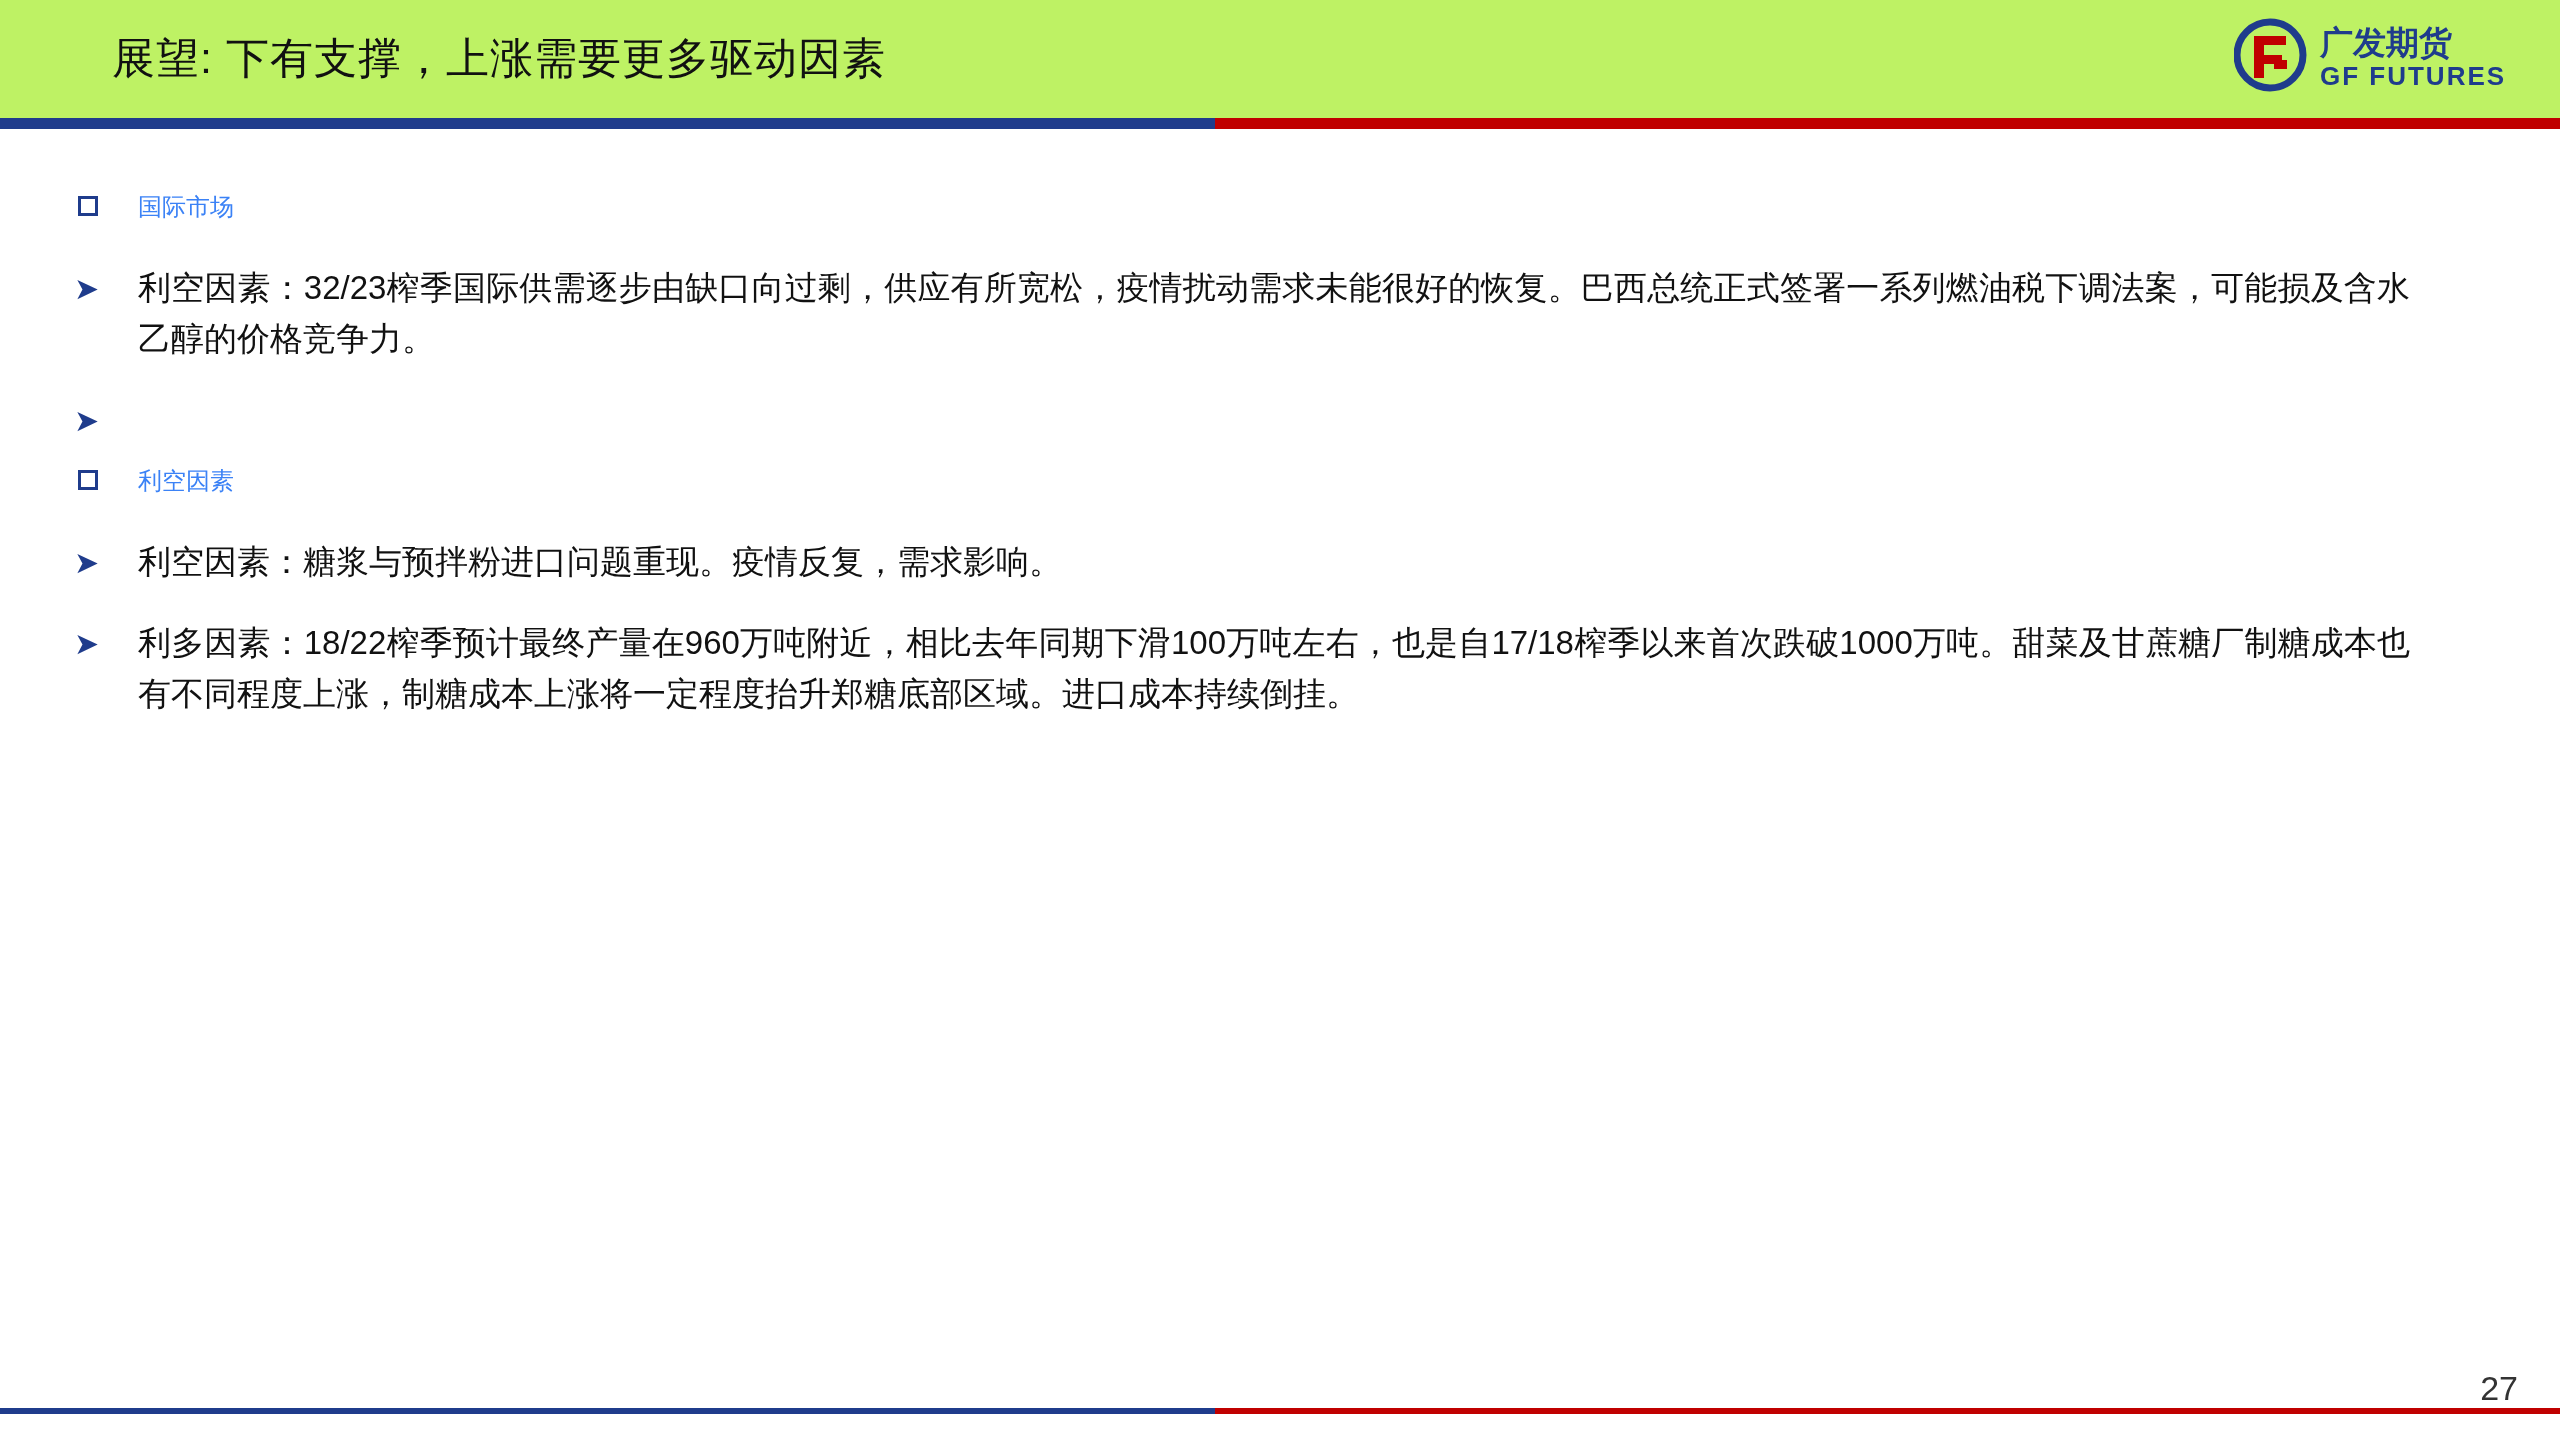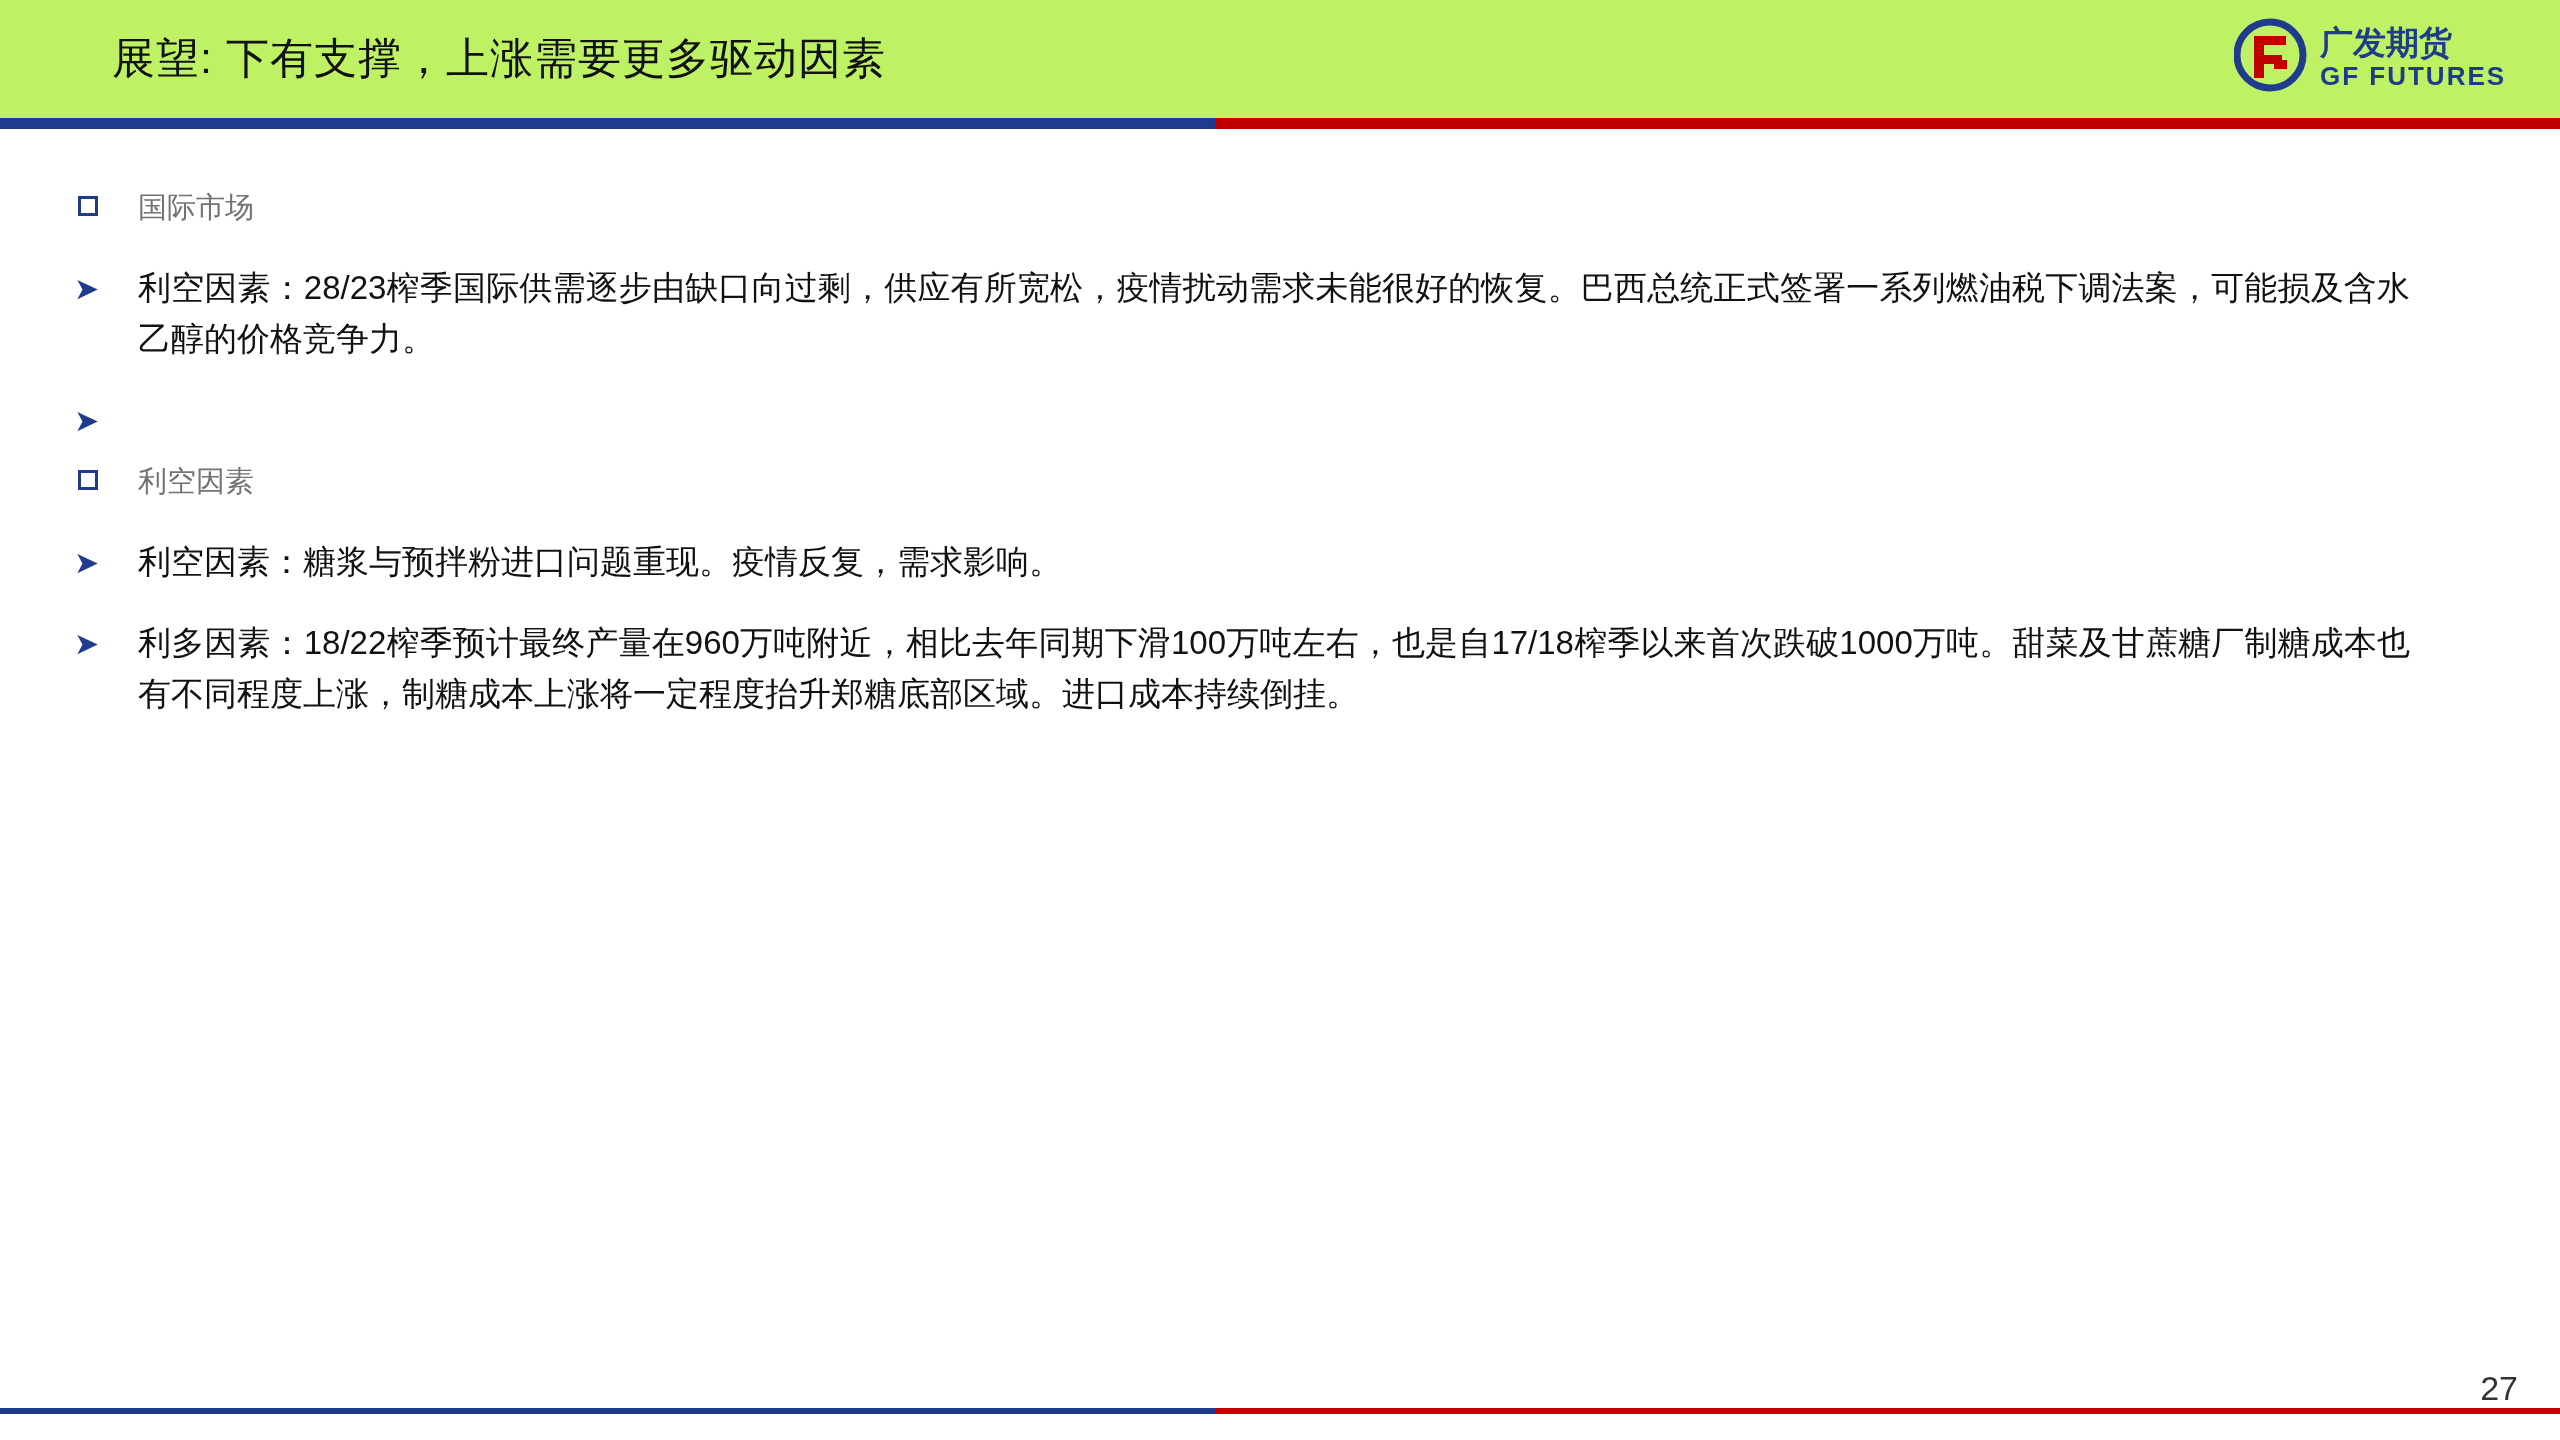--- a/index.html
+++ b/index.html
@@ -121,23 +121,23 @@
     position: absolute;
     left: 78px;
     top: 14px;
     width: 20px;
     height: 20px;
     border: 3px solid #1f3c8c;
     box-sizing: border-box;
     background: #ffffff;
   }
   .item.level-head .text {
-    font-size: 29px;
+    font-size: 24px;
     line-height: 50px;
-    color: #737373;
+    color: #3b82f6;
   }
 
   
   .item.level-sub {
     margin-top: 30px;
   }
   .item.level-sub .bullet-arrow {
     position: absolute;
     left: 74px;
     top: 10px;
@@ -184,21 +184,21 @@
   <div class="content">
 
     <div class="block">
       <div class="item level-head">
         <span class="bullet-square"></span>
         <span class="text">国际市场</span>
       </div>
 
       <div class="item level-sub">
         <span class="bullet-arrow">➤</span>
-        <div class="text">利空因素：28/23榨季国际供需逐步由缺口向过剩，供应有所宽松，疫情扰动需求未能很好的恢复。巴西总统正式签署一系列燃油税下调法案，可能损及含水乙醇的价格竞争力。</div>
+        <div class="text">利空因素：32/23榨季国际供需逐步由缺口向过剩，供应有所宽松，疫情扰动需求未能很好的恢复。巴西总统正式签署一系列燃油税下调法案，可能损及含水乙醇的价格竞争力。</div>
       </div>
 
       <div class="item level-sub">
         <span class="bullet-arrow">➤</span>
       </div>
     </div>
 
     <div class="spacer-lg"></div>
 
     <div class="block">

